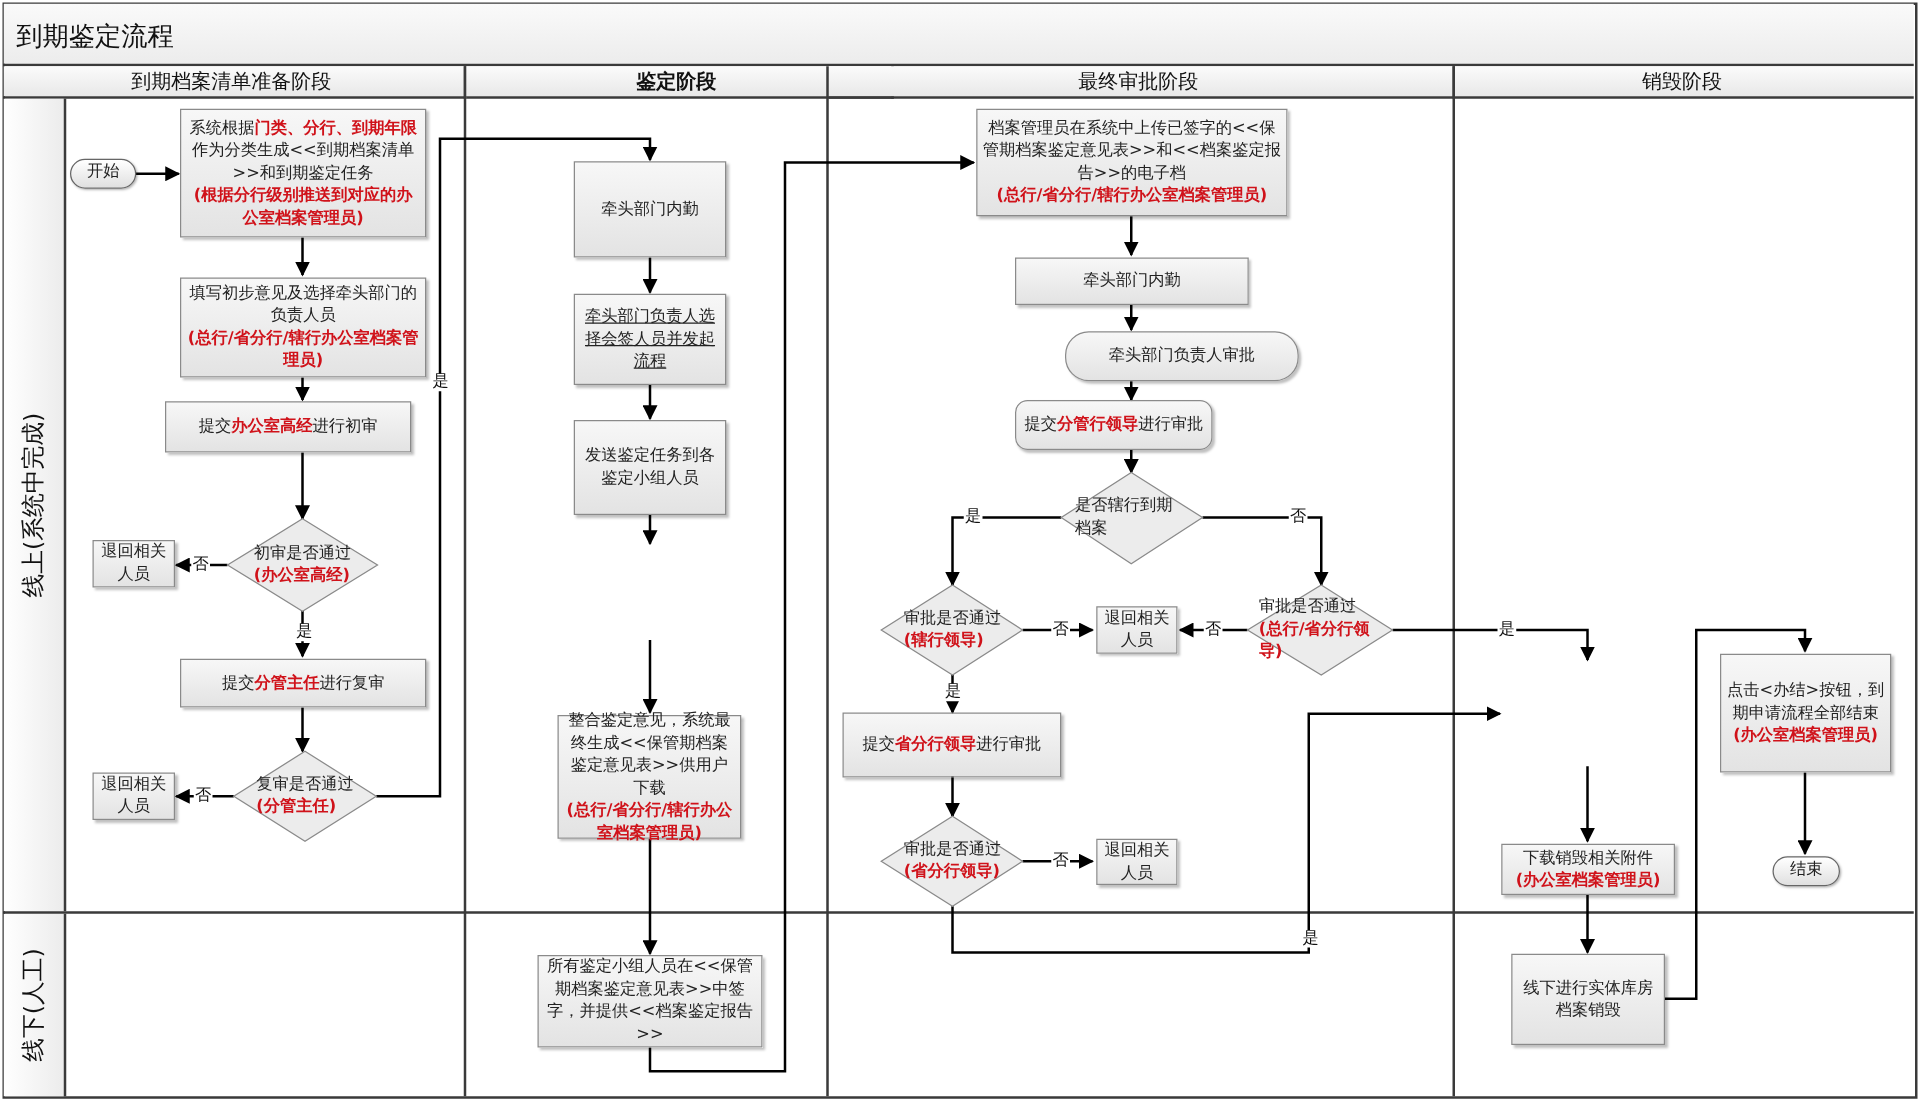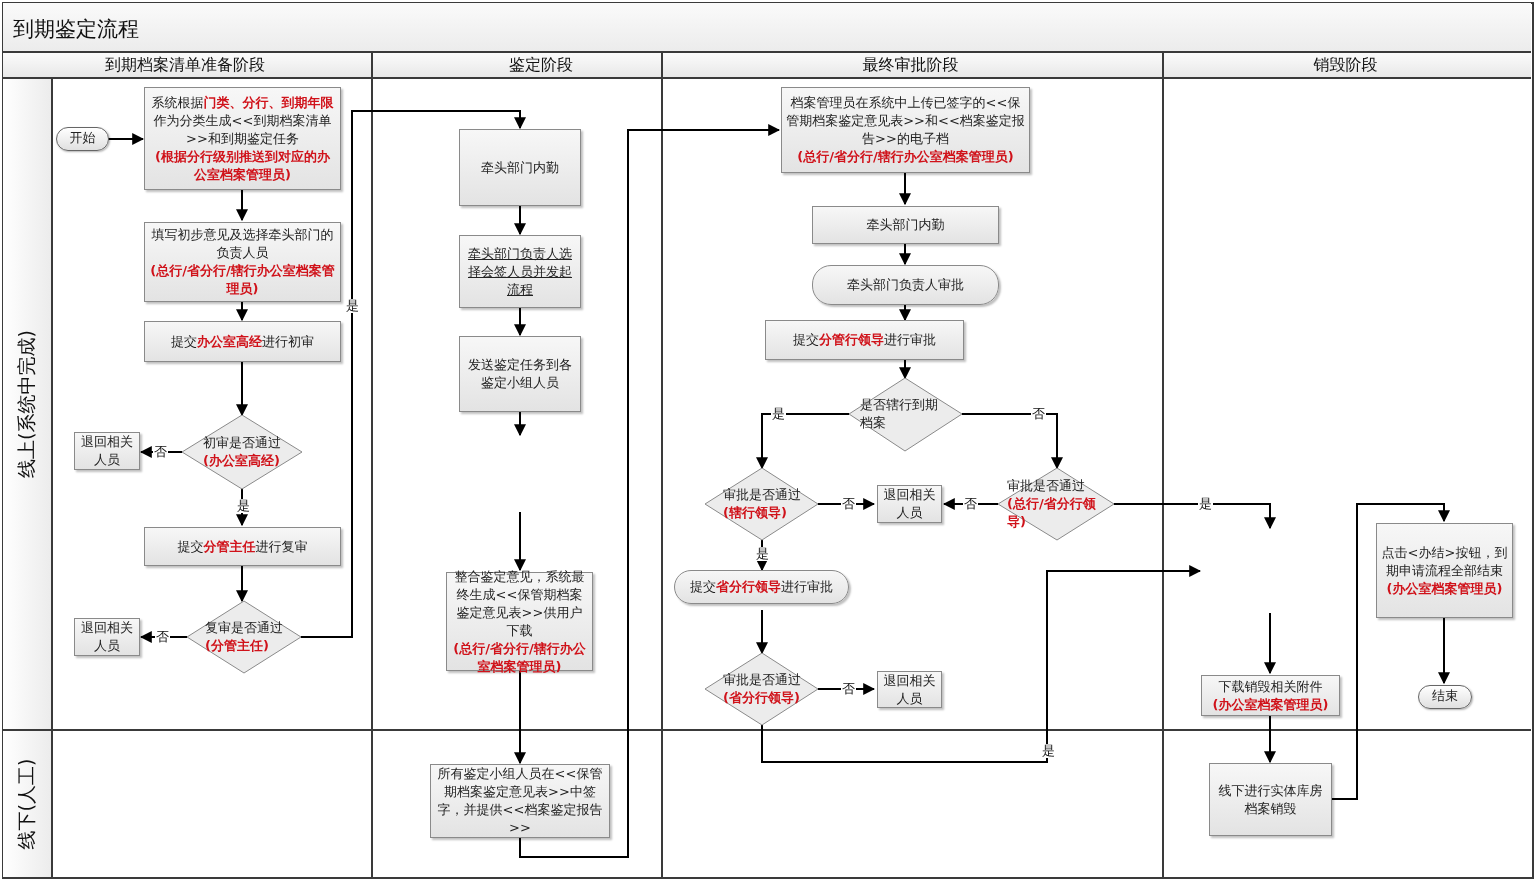--- a/index.html
+++ b/index.html
@@ -36,21 +36,21 @@
 
 <div id="diagram">
 
   <div class="frame" style="left:2px;top:2px;width:1532px;height:877px;"></div>
 
   <div class="title-bar">
     <span>到期鉴定流程</span>
   </div>
 
   <div class="phase-head" style="left:3px;width:370px;">到期档案清单准备阶段</div>
-  <div class="phase-head" style="left:373px;width:342px;">鉴定阶段</div>
+  <div class="phase-head" style="left:373px;width:342px;font-weight:bold;">鉴定阶段</div>
   <div class="phase-head" style="left:663px;width:501px;">最终审批阶段</div>
   <div class="phase-head" style="left:1164px;width:367px;border-right:none;">销毁阶段</div>
 
   <div class="lane-label" style="top:79px;height:650px;">
     <span>线上(系统中完成)</span>
   </div>
   <div class="lane-label" style="top:731px;height:146px;">
     <span>线下(人工)</span>
   </div>
 
@@ -112,21 +112,21 @@
 
   <div class="terminal" style="left:56px;top:127px;width:53px;height:24px;">开始</div>
   <div class="terminal" style="left:1418px;top:685px;width:54px;height:24px;">结束</div>
 
   <div class="box rich" style="left:144px;top:87px;width:197px;height:103px;">
       <div><span>系统根据</span><span class="red">门类、分行、到期年限</span><span>作为分类生成&lt;&lt;到期档案清单&gt;&gt;和到期鉴定任务</span><br><span class="red">(根据分行级别推送到对应的办公室档案管理员)</span></div>
     </div>
   <div class="box rich" style="left:144px;top:222px;width:197px;height:80px;">
       <div><span>填写初步意见及选择牵头部门的负责人员</span><br><span class="red">(总行/省分行/辖行办公室档案管理员)</span></div>
     </div>
-  <div class="box rich" style="left:144px;top:321px;width:197px;height:41px;">
+  <div class="box rich" style="left:132px;top:321px;width:197px;height:41px;">
       <div><span>提交</span><span class="red">办公室高经</span><span>进行初审</span></div>
     </div>
   <div class="dlabel rich-inline" style="left:242px;top:452px;">
       <div><span>初审是否通过</span><br><span class="red">(办公室高经)</span></div>
     </div>
   <div class="box" style="left:74px;top:432px;width:66px;height:38px;">退回相关人员</div>
   <div class="box rich" style="left:144px;top:527px;width:197px;height:39px;">
       <div><span>提交</span><span class="red">分管主任</span><span>进行复审</span></div>
     </div>
   <div class="dlabel rich-inline" style="left:244px;top:637px;">
@@ -139,33 +139,33 @@
   <div class="box" style="left:459px;top:336px;width:122px;height:76px;">发送鉴定任务到各鉴定小组人员</div>
   <div class="box rich" style="left:446px;top:572px;width:147px;height:99px;">
       <div><span>整合鉴定意见，系统最终生成&lt;&lt;保管期档案鉴定意见表&gt;&gt;供用户下载</span><br><span class="red">(总行/省分行/辖行办公室档案管理员)</span></div>
     </div>
   <div class="box" style="left:430px;top:764px;width:180px;height:74px;">所有鉴定小组人员在&lt;&lt;保管期档案鉴定意见表&gt;&gt;中签字，并提供&lt;&lt;档案鉴定报告&gt;&gt;</div>
 
   <div class="box rich" style="left:781px;top:87px;width:249px;height:86px;">
       <div><span>档案管理员在系统中上传已签字的&lt;&lt;保管期档案鉴定意见表&gt;&gt;和&lt;&lt;档案鉴定报告&gt;&gt;的电子档</span><br><span class="red">(总行/省分行/辖行办公室档案管理员)</span></div>
     </div>
   <div class="box" style="left:812px;top:206px;width:187px;height:38px;">牵头部门内勤</div>
-  <div class="box" style="left:812px;top:265px;width:187px;height:40px;border-radius:19px;">牵头部门负责人审批</div>
-  <div class="box rich" style="left:765px;top:320px;width:199px;height:40px;">
+  <div class="box" style="left:852px;top:265px;width:187px;height:40px;border-radius:19px;">牵头部门负责人审批</div>
+  <div class="box rich" style="left:812px;top:320px;width:158px;height:40px;border-radius:10px;">
       <div><span>提交</span><span class="red">分管行领导</span><span>进行审批</span></div>
     </div>
   <div class="dlabel" style="left:905px;top:414px;width:90px;white-space:normal;">是否辖行到期档案</div>
   <div class="dlabel rich-inline" style="left:762px;top:504px;">
       <div><span>审批是否通过</span><br><span class="red">(辖行领导)</span></div>
     </div>
   <div class="box" style="left:877px;top:485px;width:65px;height:38px;">退回相关人员</div>
   <div class="dlabel rich-inline" style="left:1057px;top:504px;width:100px;white-space:normal;">
       <div><span>审批是否通过</span><br><span class="red">(总行/省分行领导)</span></div>
     </div>
-  <div class="box rich" style="left:674px;top:570px;width:175px;height:34px;border-radius:17px;">
+  <div class="box rich" style="left:674px;top:570px;width:175px;height:52px;">
       <div><span>提交</span><span class="red">省分行领导</span><span>进行审批</span></div>
     </div>
   <div class="dlabel rich-inline" style="left:762px;top:689px;">
       <div><span>审批是否通过</span><br><span class="red">(省分行领导)</span></div>
     </div>
   <div class="box" style="left:877px;top:671px;width:65px;height:37px;">退回相关人员</div>
 
   <div class="box rich" style="left:1201px;top:675px;width:139px;height:41px;">
       <div><span>下载销毁相关附件</span><br><span class="red">(办公室档案管理员)</span></div>
     </div>

